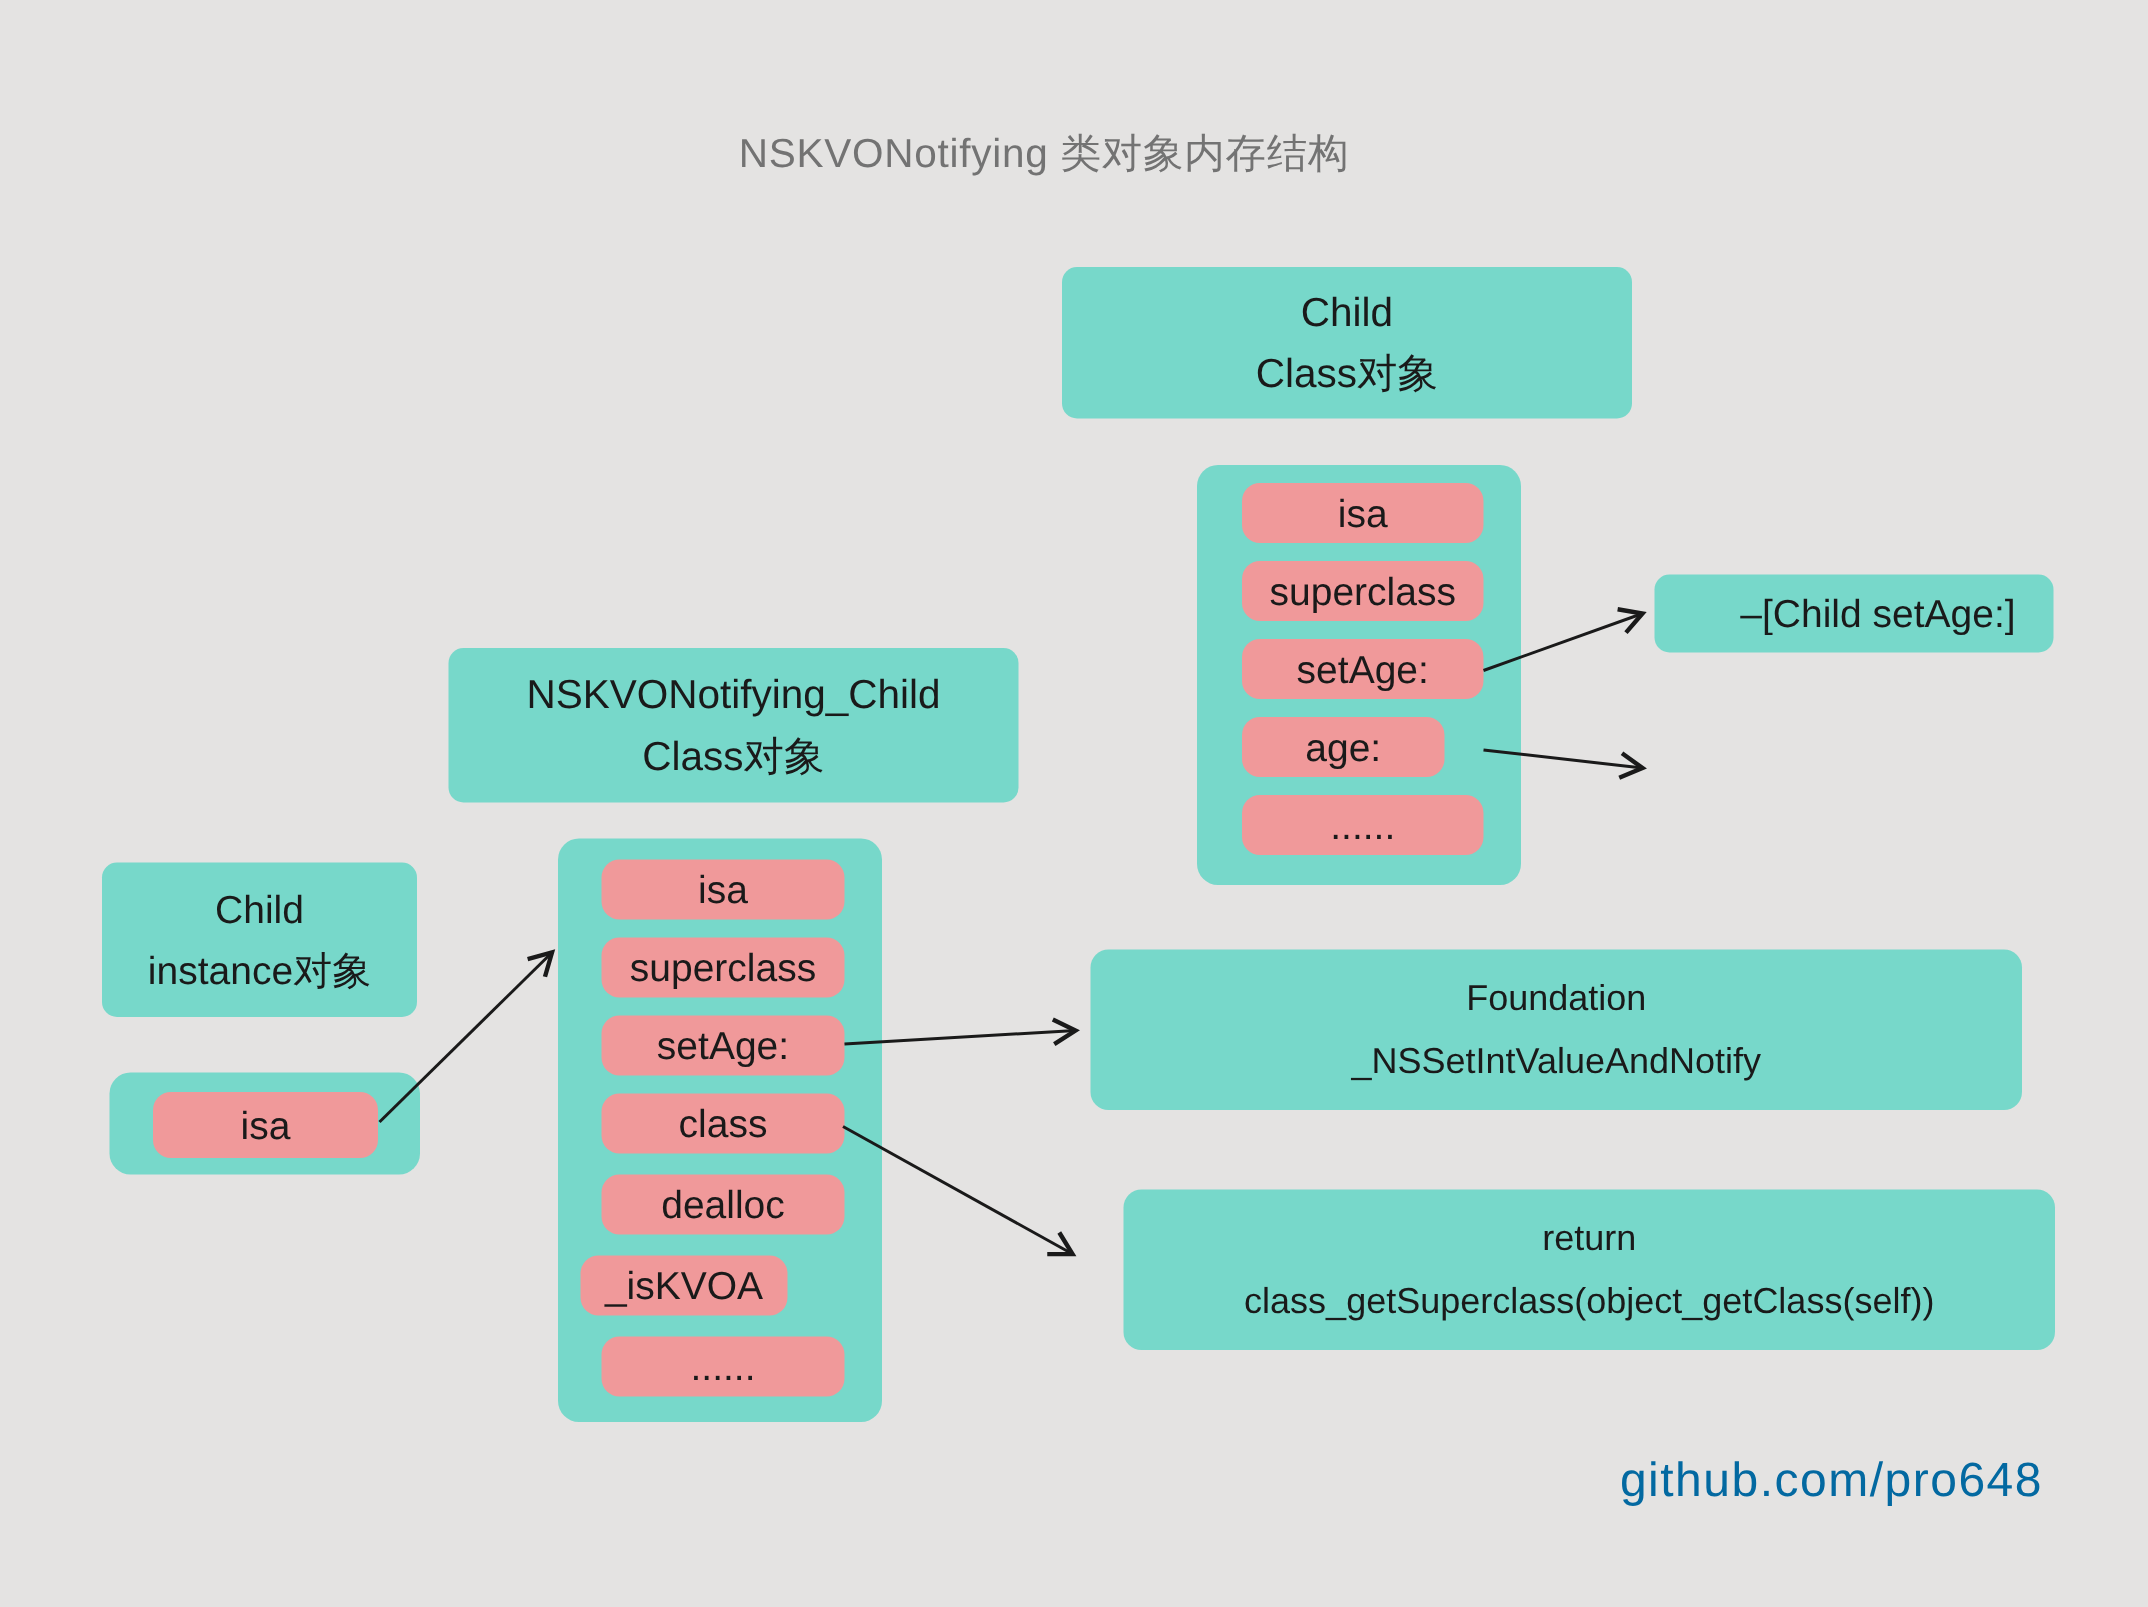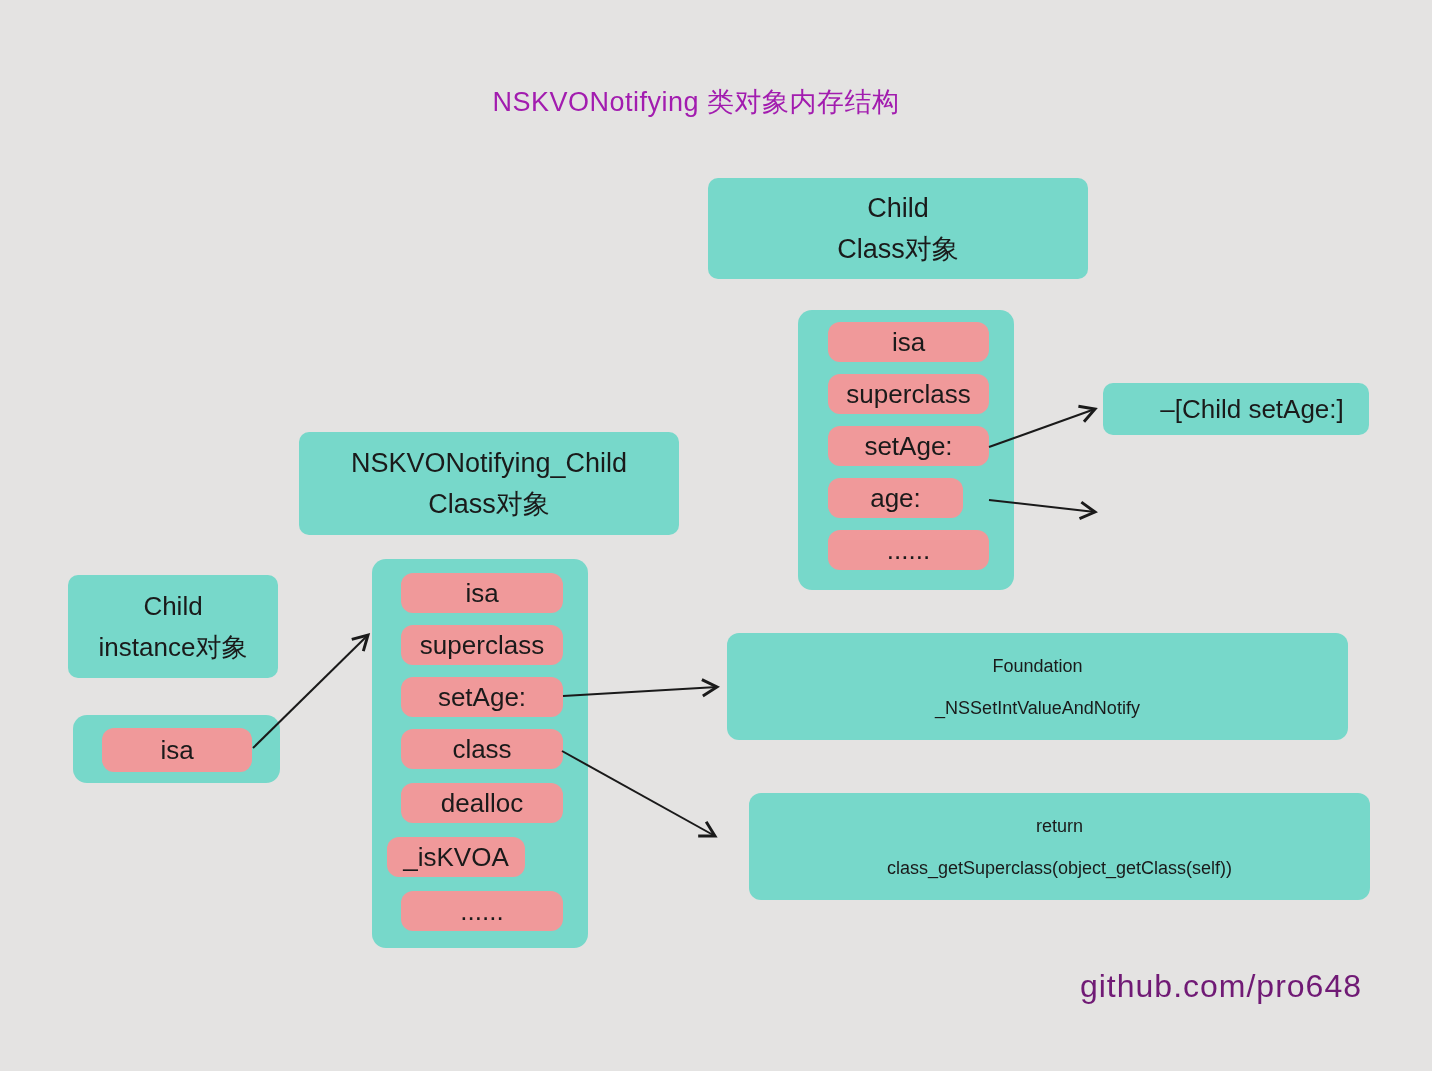--- a/index.html
+++ b/index.html
@@ -8,21 +8,21 @@
   #canvas {
     position: relative;
     width: 1432px;
     height: 1071px;
     background: #e4e3e2;
     overflow: hidden;
   }
   .abs { position: absolute; }
   .title {
     left: 416px; top: 84px; width: 560px;
-    font-size: 27px; text-align: center; color: #a21caf;
+    font-size: 27px; text-align: center; color: #737373;
     letter-spacing: 0.5px;
   }
   .teal-box {
     background: #77d8ca;
     border-radius: 10px;
     display: flex; flex-direction: column;
     align-items: center; justify-content: center;
     font-size: 27px; line-height: 41px; text-align: center;
   }
   .container-box {
@@ -40,25 +40,25 @@
     background: #77d8ca;
     border-radius: 10px;
     display: flex; align-items: center; justify-content: center;
     font-size: 26px;
   }
   .big-box {
     background: #77d8ca;
     border-radius: 12px;
     display: flex; flex-direction: column;
     align-items: center; justify-content: center;
-    font-size: 18px; line-height: 42px; text-align: center;
+    font-size: 24px; line-height: 42px; text-align: center;
   }
   .watermark {
     right: 70px; top: 968px;
-    font-size: 32px; color: #701a75;
+    font-size: 32px; color: #0369a1;
     letter-spacing: 1px;
   }
   svg.arrows {
     position: absolute; left: 0; top: 0;
     width: 1432px; height: 1071px;
     pointer-events: none;
   }
 </style>
 </head>
 <body>

